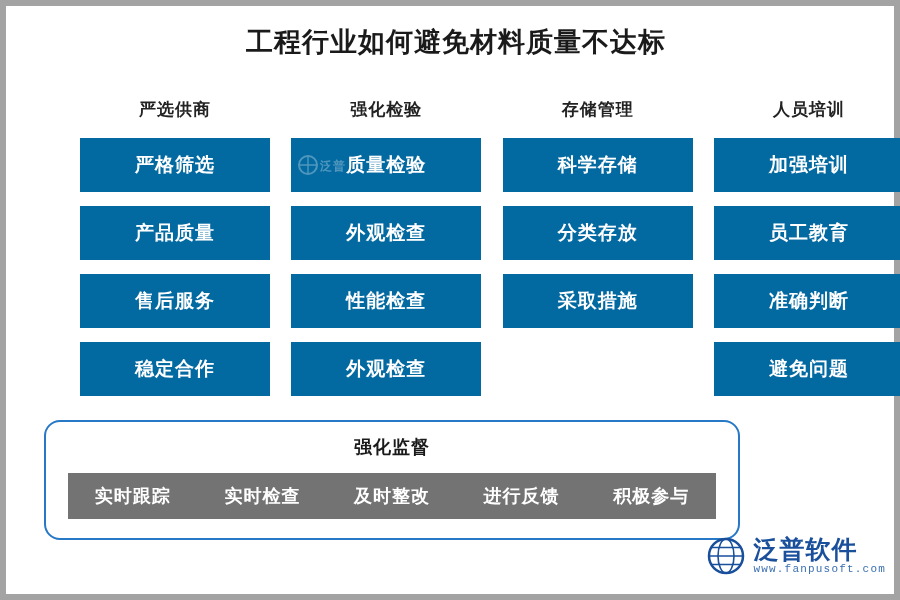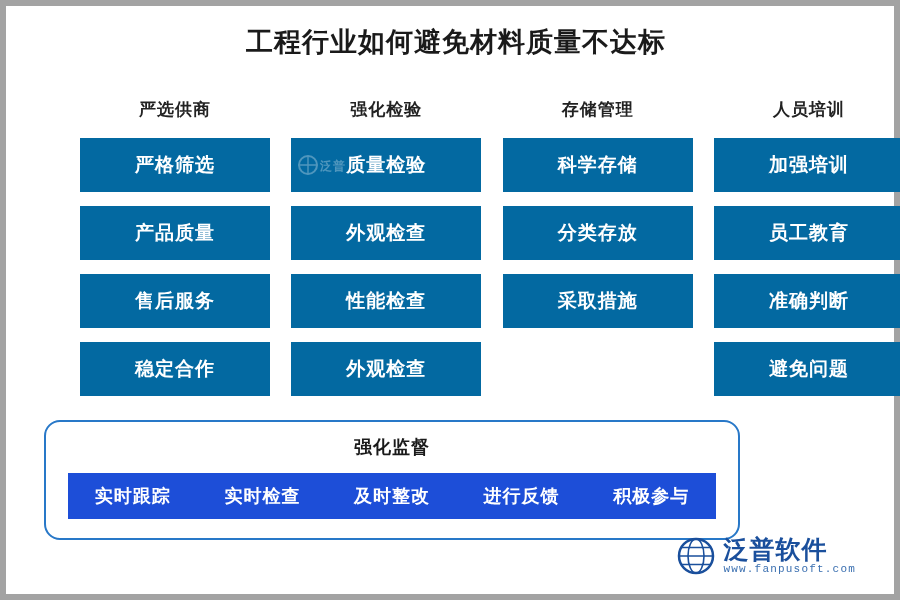--- a/index.html
+++ b/index.html
@@ -100,33 +100,33 @@
     letter-spacing: 1px;
   }
   .bottom-cells {
     display: flex;
     justify-content: space-between;
     margin: 14px 22px 0 22px;
   }
   .bcell {
     width: 138px;
     height: 46px;
-    background: #1d4ed8;
+    background: #737373;
     color: #ffffff;
     font-size: 18px;
     font-weight: bold;
     font-family: "Liberation Serif", serif;
     display: flex;
     align-items: center;
     justify-content: center;
     letter-spacing: 1px;
   }
   .logo {
     position: absolute;
-    right: 38px;
+    right: 8px;
     bottom: 16px;
     display: flex;
     align-items: center;
     height: 44px;
   }
   .logo-mark {
     width: 40px;
     height: 40px;
     margin-right: 7px;
   }

